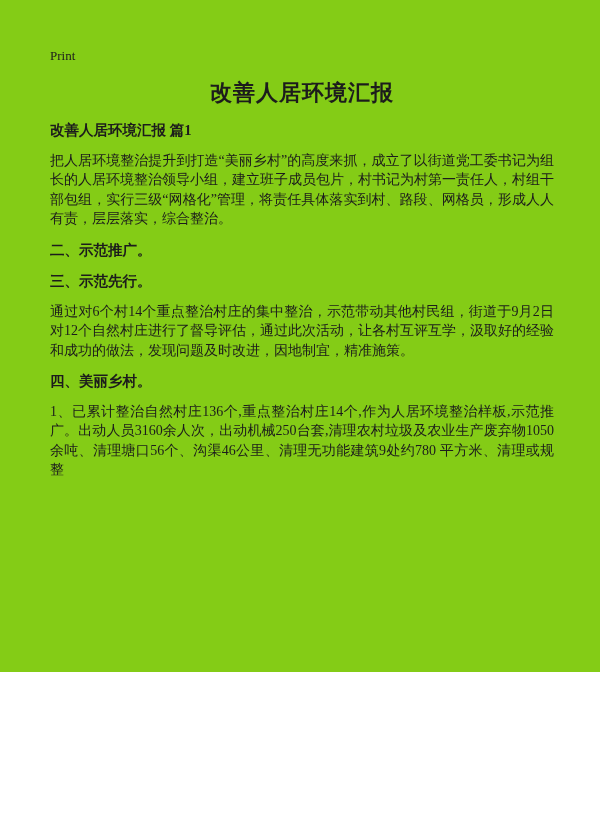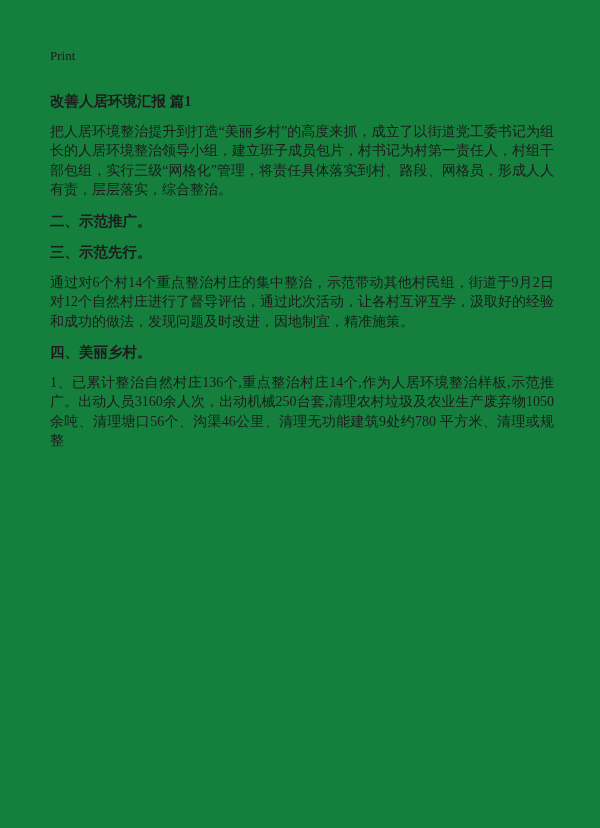--- a/index.html
+++ b/index.html
@@ -6,23 +6,23 @@
   html, body {
     width: 600px;
     height: 828px;
     background: #ffffff;
     color: #1c1c1c;
     font-family: "Liberation Serif", "DejaVu Serif", serif;
     overflow: hidden;
   }
   .page {
     width: 600px;
-    height: 828px;
+    height: 672px;
     padding: 46px 46px 12px 50px;
-    background: #15803d;
+    background: #84cc16;
   }
   .print-link {
     font-size: 13px;
     margin-bottom: 16px;
     color: #1c1c1c;
     cursor: pointer;
     display: inline-block;
   }
   .doc-title {
     font-size: 22px;
@@ -52,20 +52,21 @@
     word-break: break-all;
   }
 </style>
 </head>
 <body>
 
 <div class="page">
 
   <div class="print-link">Print</div>
 
+  <h1 class="doc-title">改善人居环境汇报</h1>
 
 
   <h2 class="sec-heading">改善人居环境汇报 篇1</h2>
 
 
 
   <p class="body-p">把人居环境整治提升到打造“美丽乡村”的高度来抓，成立了以街道党工委书记为组长的人居环境整治领导小组，建立班子成员包片，村书记为村第一责任人，村组干部包组，实行三级“网格化”管理，将责任具体落实到村、路段、网格员，形成人人有责，层层落实，综合整治。</p>
 
   <h2 class="sec-heading">二、示范推广。</h2>
 

